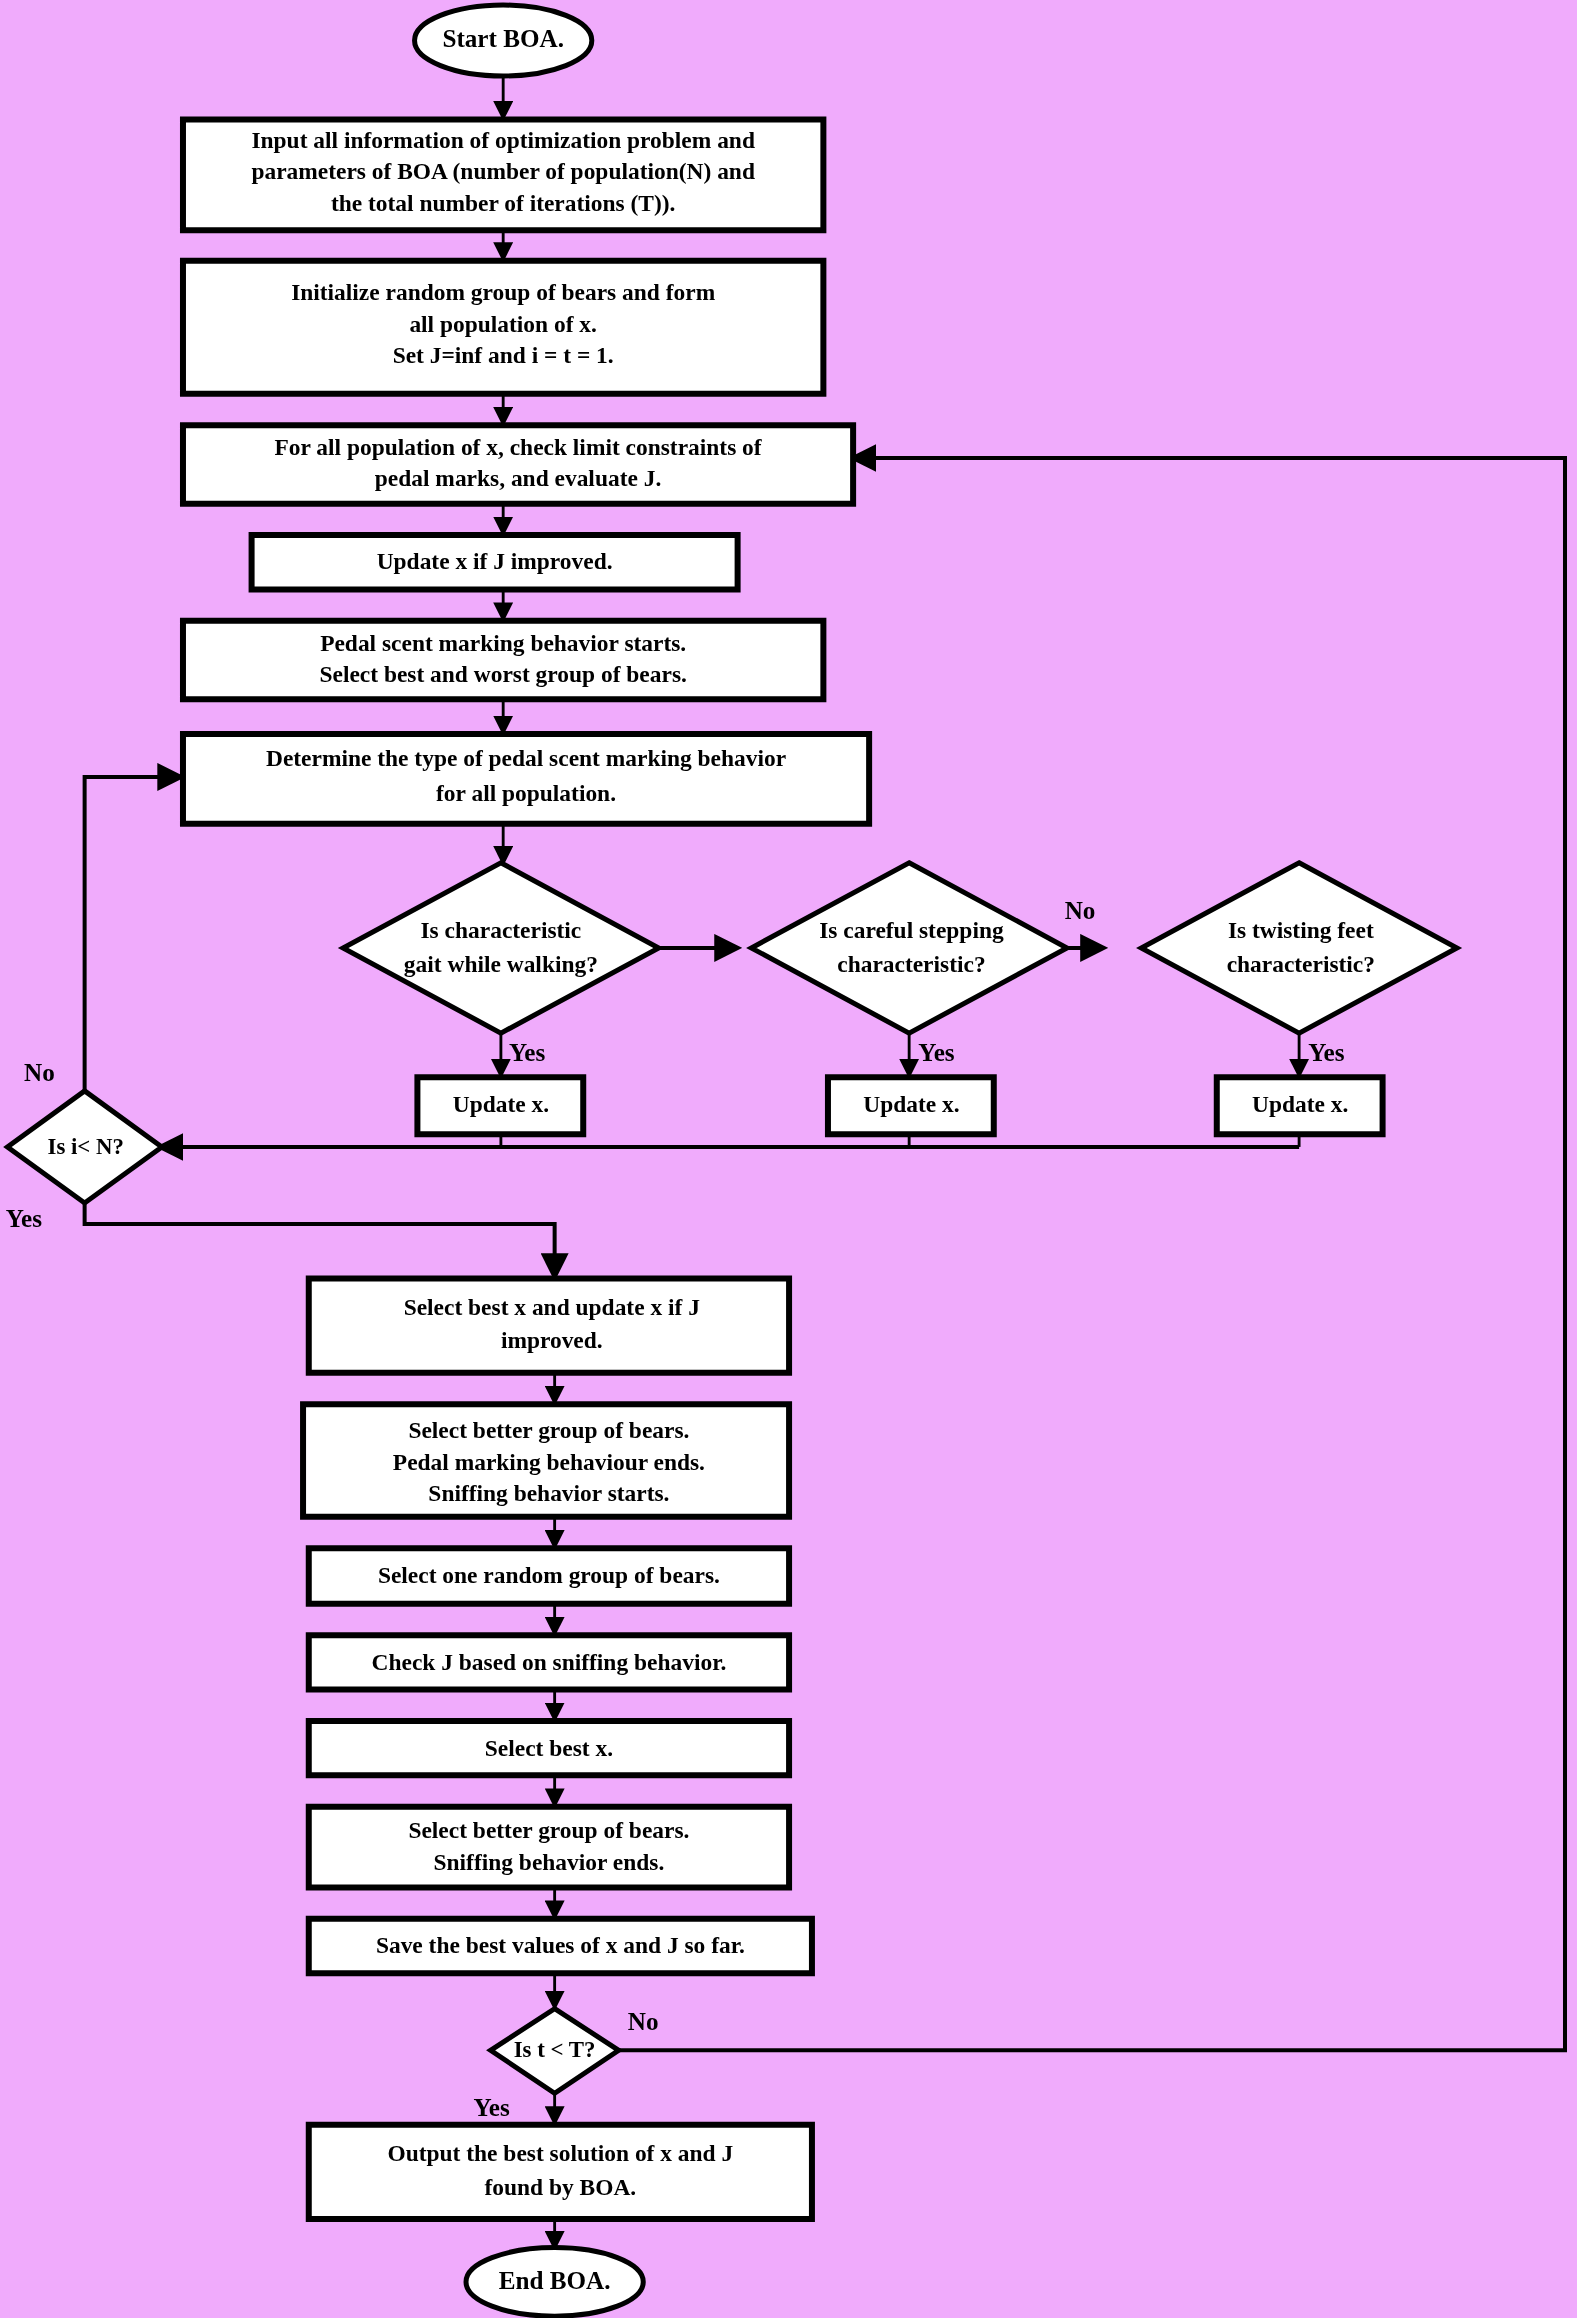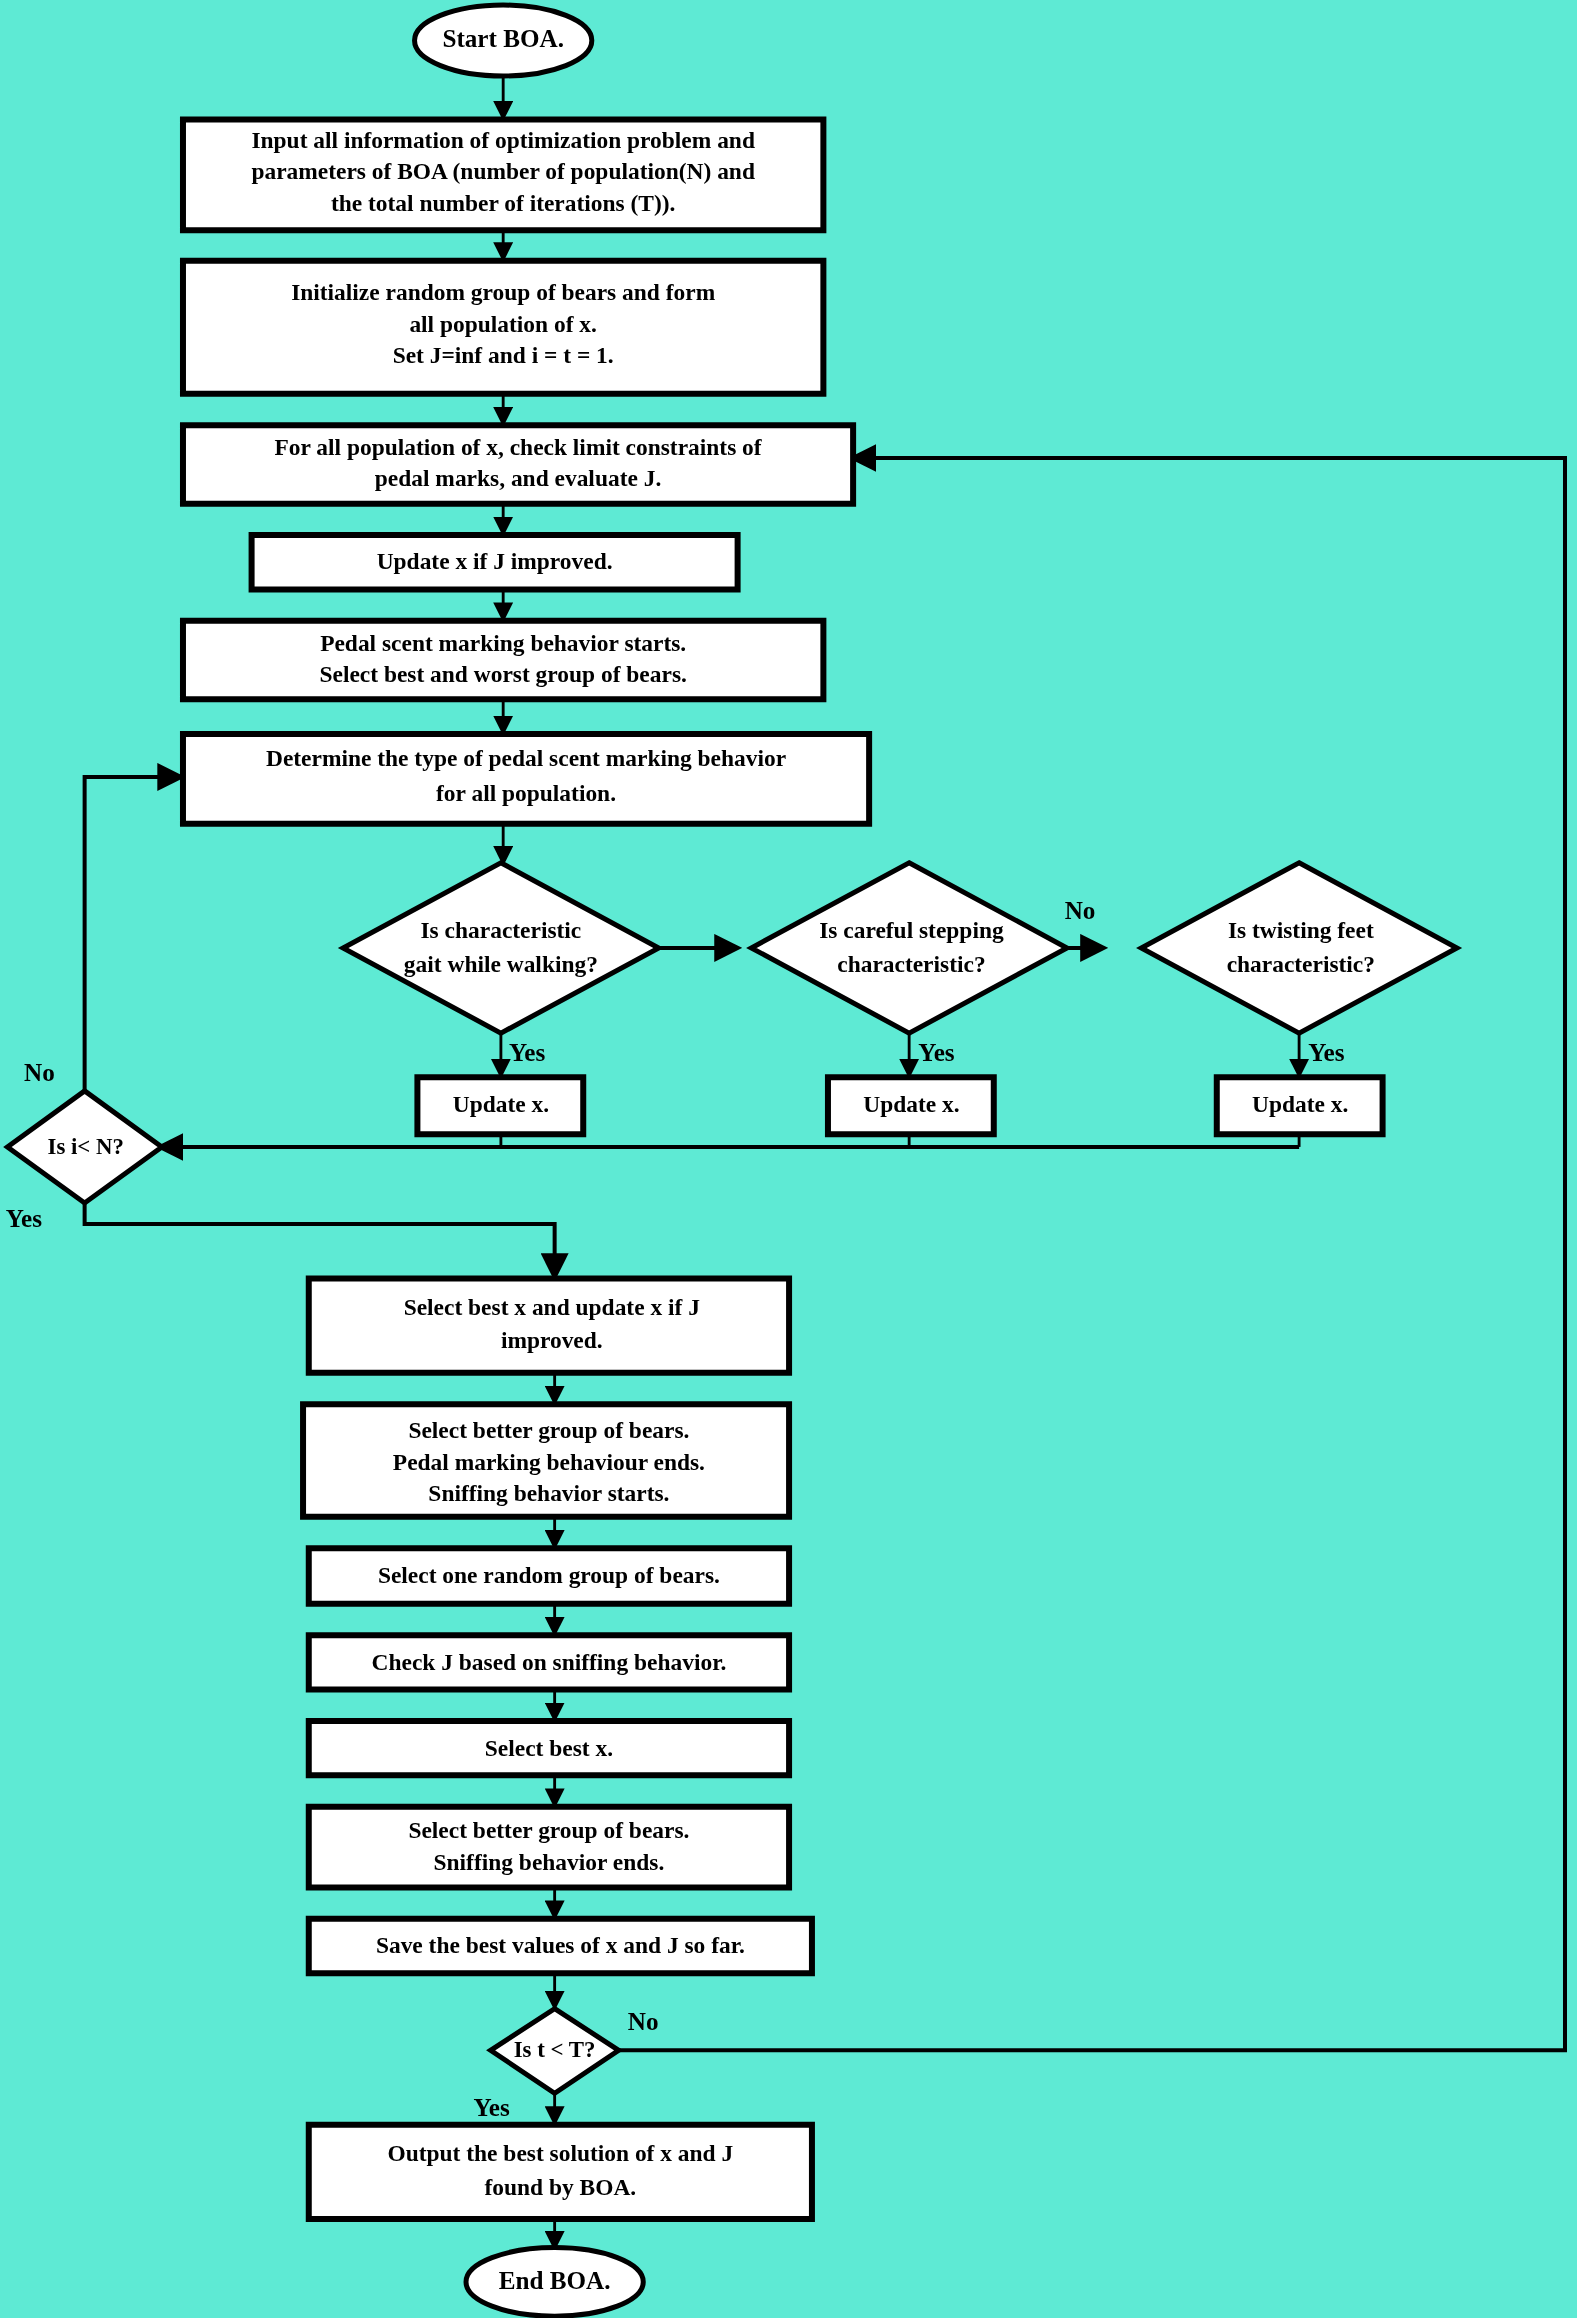--- a/index.html
+++ b/index.html
@@ -8,21 +8,21 @@
     padding: 0;
     background: #ffffff;
   }
   body {
     font-family: "Liberation Serif", "DejaVu Serif", serif;
   }
   #chart-root {
     position: relative;
     width: 1577px;
     height: 2319px;
-    background: #5eead4;
+    background: #f0abfc;
     overflow: hidden;
     text-align: center;
   }
   svg.flow-svg {
     position: absolute;
     left: 0;
     top: 0;
     width: 1577px;
     height: 2319px;
     display: block;

